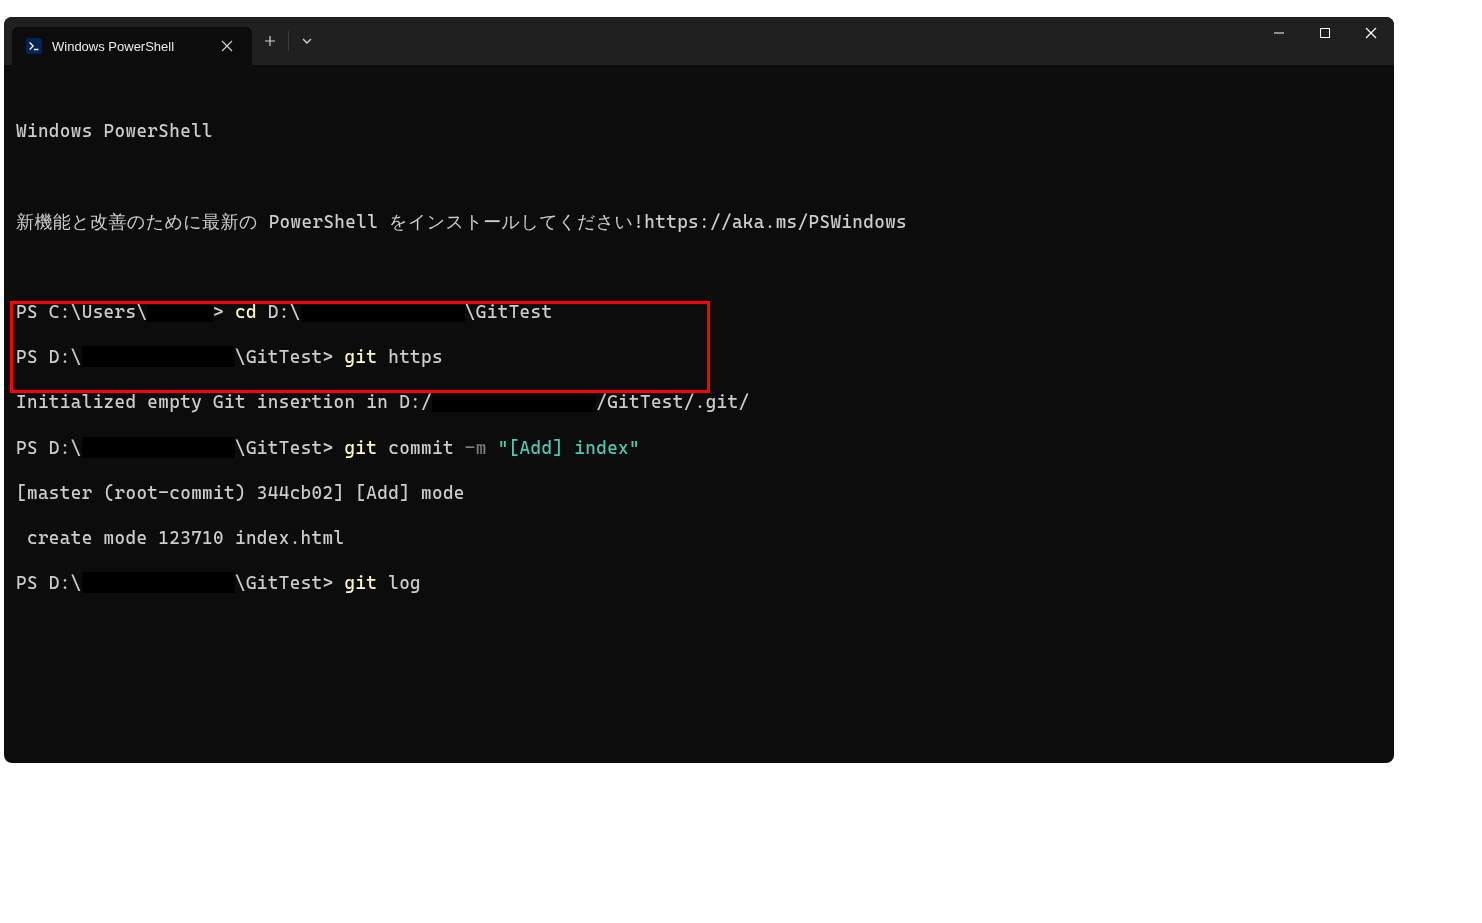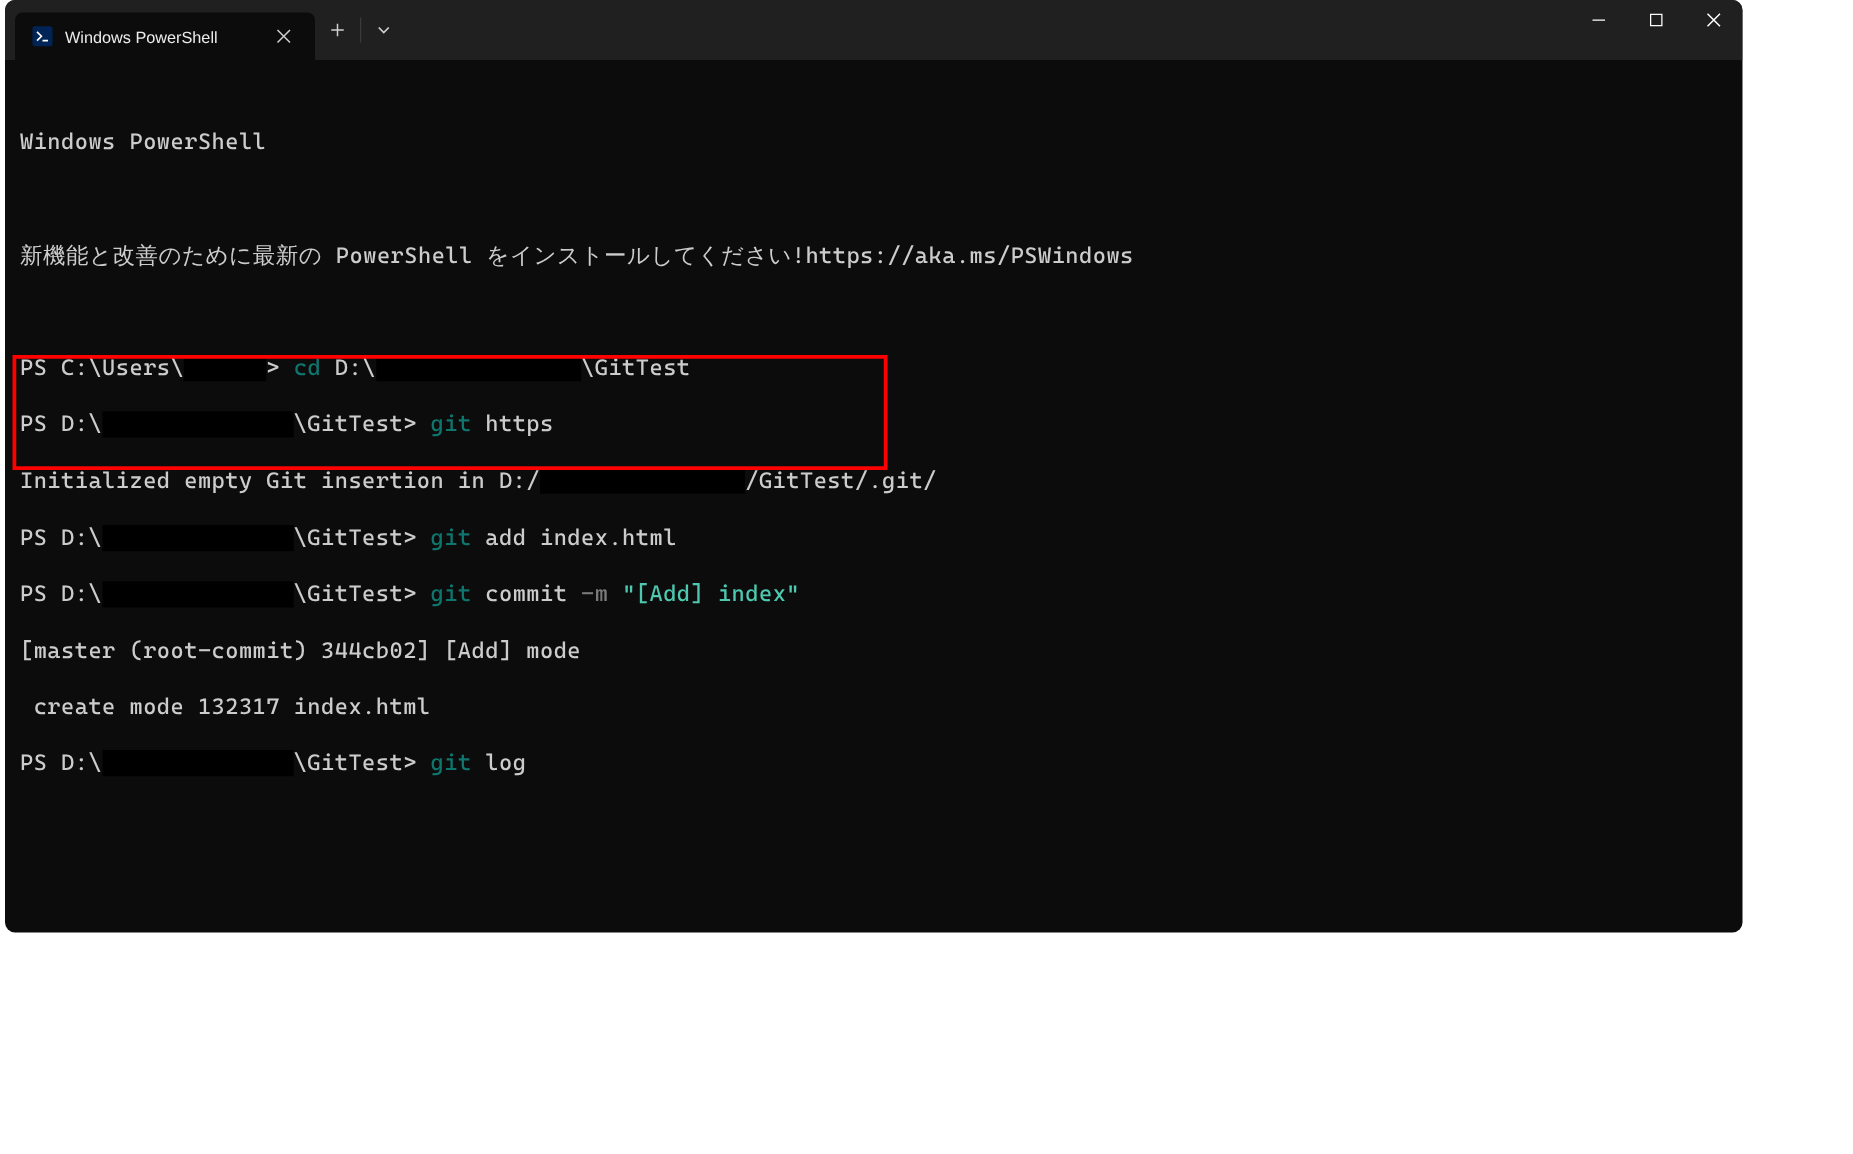--- a/index.html
+++ b/index.html
@@ -11,21 +11,21 @@
     overflow: hidden;
   }
   .window {
     width: 1390px;
     height: 746px;
     background: #0c0c0c;
     border-radius: 8px;
     overflow: hidden;
     position: relative;
     margin-left: 4px;
-    margin-top: 0;
+    margin-top: 17px;
   }
   .titlebar {
     height: 48px;
     background: #202020;
     display: flex;
     align-items: center;
     justify-content: space-between;
     user-select: none;
   }
   .tabs {
@@ -110,21 +110,21 @@
     padding: 10px 12px;
     font-family: "Cascadia Mono", "Consolas", monospace;
     font-size: 18px;
     line-height: 22.6px;
     color: #cccccc;
     white-space: pre;
     letter-spacing: 0.4px;
     position: relative;
   }
   .line { display: block; }
-  .white { color: #0f766e; }
+  .white { color: #fef9c3; }
   .redbg { background: #000000; color: #000000; }
   .gray { color: #7a7a7a; }
   .str { color: #4ec9b0; }
   .highlight-box {
     position: absolute;
     border: 3px solid #ff0000;
     pointer-events: none;
   }
 </style>
 </head>
@@ -183,24 +183,23 @@
 
   <div class="terminal">
     <div class="highlight-box" style="left:6px; top:236px; width:700px; height:92px;"></div>
 <span class="line"><span>Windows PowerShell</span></span>
 <span class="line"><span></span>&nbsp;</span>
 <span class="line"><span>新機能と改善のために最新の PowerShell をインストールしてください!https://aka.ms/PSWindows</span></span>
 <span class="line"><span></span>&nbsp;</span>
 <span class="line"><span>PS C:\Users\</span><span class="redbg">      </span><span>&gt; </span><span class="white">cd </span><span>D:\</span><span class="redbg">               </span><span>\GitTest</span></span>
 <span class="line"><span>PS D:\</span><span class="redbg">              </span><span>\GitTest&gt; </span><span class="white">git </span><span>https</span></span>
 <span class="line"><span>Initialized empty Git insertion in D:/</span><span class="redbg">               </span><span>/GitTest/.git/</span></span>
-<span class="line"><span>PS D:\</span><span class="redbg">              </span><span>\GitTest&gt; </span><span class="white">git </span><span>add index.html</span></span>
 <span class="line"><span>PS D:\</span><span class="redbg">              </span><span>\GitTest&gt; </span><span class="white">git </span><span>commit </span><span class="gray">-m </span><span class="str">"[Add] index"</span></span>
 <span class="line"><span>[master (root-commit) 344cb02] [Add] mode</span></span>
-<span class="line"><span> create mode 132317 index.html</span></span>
+<span class="line"><span> create mode 123710 index.html</span></span>
 <span class="line"><span>PS D:\</span><span class="redbg">              </span><span>\GitTest&gt; </span><span class="white">git </span><span>log</span></span>
 
 
 
 
 
 
   </div>
 </div>
 

